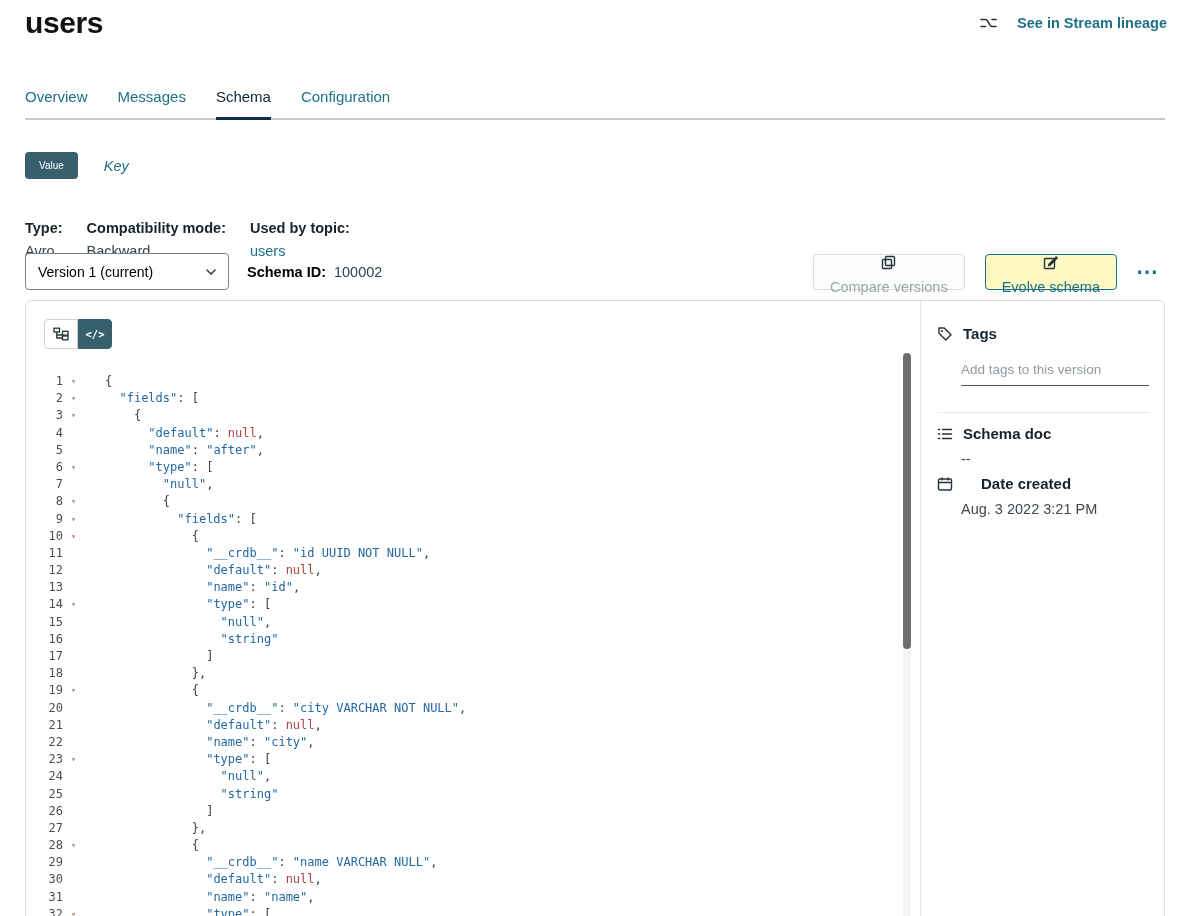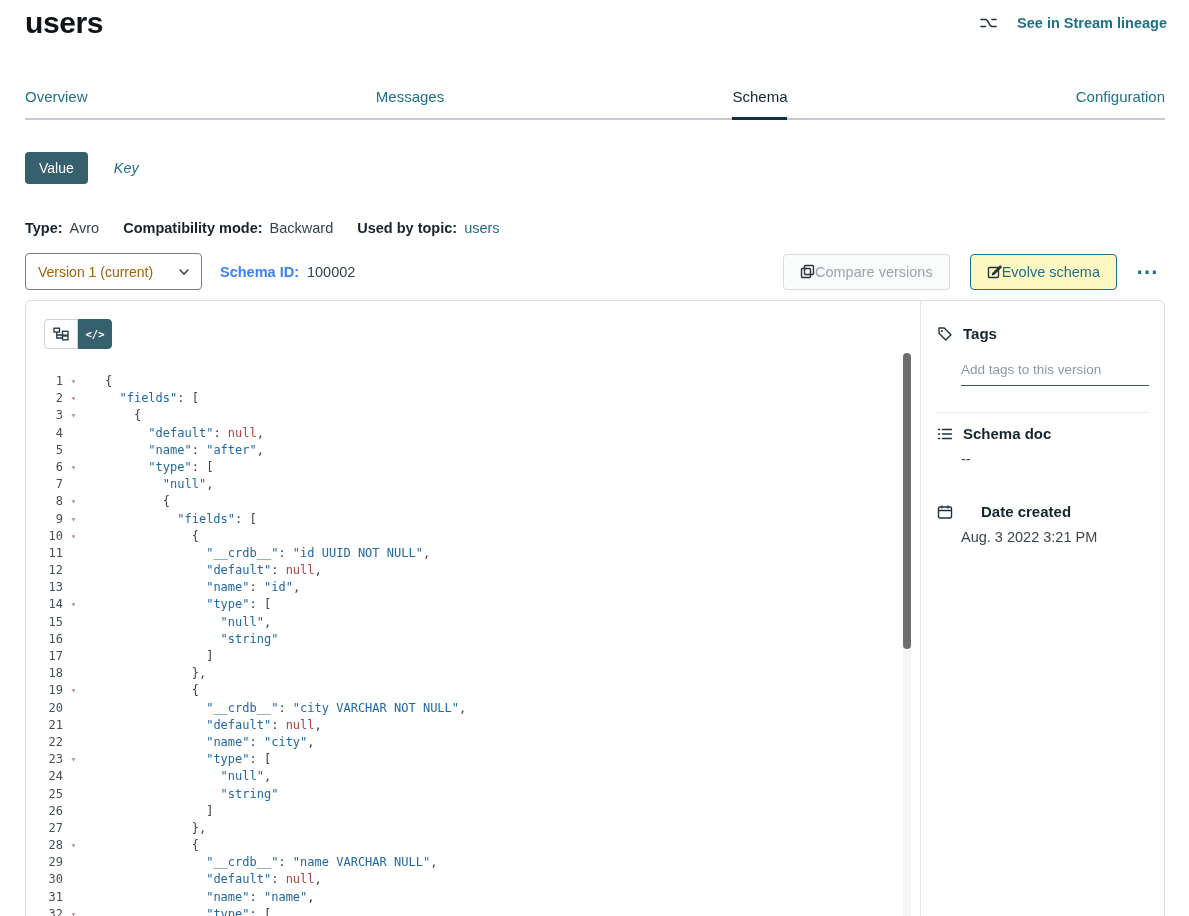--- a/index.html
+++ b/index.html
@@ -12,39 +12,39 @@
     --fold:#c97c74;
   }
   body { font-family:"Liberation Sans", sans-serif; background:#fff; }
   .page { position:relative; width:1189px; height:916px; overflow:hidden; background:#fff; color:#1c2b36; }
 
   .page-title { position:absolute; top:6px; left:25px; font-size:30px; font-weight:800; letter-spacing:-0.4px; color:#101417; }
 
   .lineage-link { position:absolute; top:15px; right:22px; display:flex; align-items:center; gap:20px; color:var(--link); font-size:14.5px; font-weight:600; cursor:pointer; }
   .lineage-link svg { display:block; }
 
-  .tabs { position:absolute; top:88px; left:25px; right:24px; display:flex; gap:30px; font-size:15px; border-bottom:2px solid #c3c9cc;justify-content:space-between; }
+  .tabs { position:absolute; top:88px; left:25px; right:24px; display:flex; gap:30px; font-size:15px; border-bottom:2px solid #c3c9cc; }
   .tab { color:var(--link); padding-bottom:13px; position:relative; cursor:pointer; }
   .tab.active { color:#0d2633; font-weight:500; }
   .tab.active::after { content:""; position:absolute; left:0; right:0; bottom:-2px; height:3px; background:#10303f; }
 
   .seg { position:absolute; top:152px; left:25px; display:flex; align-items:center; }
-  .value-btn { background:var(--dark-btn); color:#fff; font-size:14px; padding:8px 14px; border-radius:4px; border:none; cursor:pointer; font-family:inherit; }
+  .value-btn { background:var(--dark-btn); color:#fff; font-size:10px; padding:8px 14px; border-radius:4px; border:none; cursor:pointer; font-family:inherit; }
   .key-btn { color:var(--link); font-size:14.5px; margin-left:26px; cursor:pointer; background:none; border:none; font-family:inherit;font-style:italic; }
 
   .meta { position:absolute; top:220px; left:25px; display:flex; gap:24px; font-size:14.5px; color:#33434d; }
-  .meta .group { display:flex; gap:7px; }
+  .meta .group { display:flex; gap:7px;flex-direction:column; }
   .meta b { color:#15242e; font-weight:700; }
   .link { color:var(--link); cursor:pointer; }
 
   .toolbar { position:absolute; top:253px; left:25px; right:24px; display:flex; align-items:center; }
-  .version-select { width:177px; height:37px; border:1px solid #767f85; border-radius:4px; display:flex; align-items:center; justify-content:space-between; padding:0 12px; font-size:14px; color:#a16207; cursor:pointer; background:#fff; }
+  .version-select { width:204px; height:37px; border:1px solid #767f85; border-radius:4px; display:flex; align-items:center; justify-content:space-between; padding:0 12px; font-size:14px; color:#000000; cursor:pointer; background:#fff; }
   .schema-id { margin-left:18px; font-size:14.5px; display:flex; gap:8px; color:#33434d; }
-  .schema-id b { color:#3b82f6; }
-  .btn { height:36px; display:flex; align-items:center; border-radius:4px; padding:0 16px; font-size:14.5px; cursor:pointer; font-family:inherit; }
+  .schema-id b { color:#000000; }
+  .btn { height:36px; display:flex; align-items:center; gap:9px; border-radius:4px; padding:0 16px; font-size:14.5px; cursor:pointer; font-family:inherit;flex-direction:column; }
   .btn-disabled { margin-left:auto; background:#fbfcfc; border:1px solid #d7dcdf; color:#9aa4aa; }
   .btn-outline { margin-left:20px; background:#fef9c3; border:1px solid var(--link); color:var(--link); font-weight:500; }
   .more-btn { margin-left:12px; width:36px; text-align:center; font-size:22px; color:var(--link); cursor:pointer; background:none; border:none; font-weight:700; line-height:36px; font-family:inherit; }
 
   .panel { position:absolute; top:300px; left:25px; width:1140px; height:680px; border:1px solid #d9dde0; border-radius:6px; background:#fff; }
   .editor { position:absolute; left:0; top:0; bottom:0; width:894px; }
   .editor-toolbar { position:absolute; top:18px; left:18px; display:flex; }
   .mode-btn { width:34px; height:30px; display:flex; align-items:center; justify-content:center; cursor:pointer; }
   .mode-tree { background:#fff; border:1px solid #ccd2d6; border-radius:4px 0 0 4px; color:#5a6b74; }
   .mode-code { background:var(--dark-btn); border:1px solid var(--dark-btn); border-radius:0 4px 4px 0; color:#fff; font-family:"DejaVu Sans Mono", monospace; font-size:10.5px; font-weight:bold; }
@@ -63,21 +63,21 @@
   .scrollbar-thumb { width:8px; height:296px; background:#6e6e6e; border-radius:4px; cursor:pointer; }
 
   .sidebar { position:absolute; left:894px; top:0; bottom:0; width:245px; border-left:1px solid #e3e6e8; }
   .side-row { display:flex; align-items:center; gap:10px; margin-left:16px; }
   .side-title { font-size:15px; font-weight:600; color:#15242e; }
   .tags-row { margin-top:24px; }
   .tags-input { display:block; margin:16px 0 0 40px; width:188px; border:none; border-bottom:1px solid #46545c; font-size:13.5px; padding:4px 0 8px; font-family:inherit; color:#24313a; outline:none; background:transparent; }
   .tags-input::placeholder { color:#8f9aa0; }
   .side-divider { margin:26px 0 0 16px; width:212px; height:1px; background:#e8eaec; }
   .doc-row { margin-top:12px; }
-  .date-row { margin-top:36px;gap:28px; }
+  .date-row { margin-top:8px;gap:28px; }
   .side-value { margin:9px 0 0 40px; font-size:14.5px; color:#3d474d; }
   .side-icon { display:flex; color:#22333c; }
 </style>
 </head>
 <body>
 
 <div class="page">
 
   <h1 class="page-title">users</h1>
 

